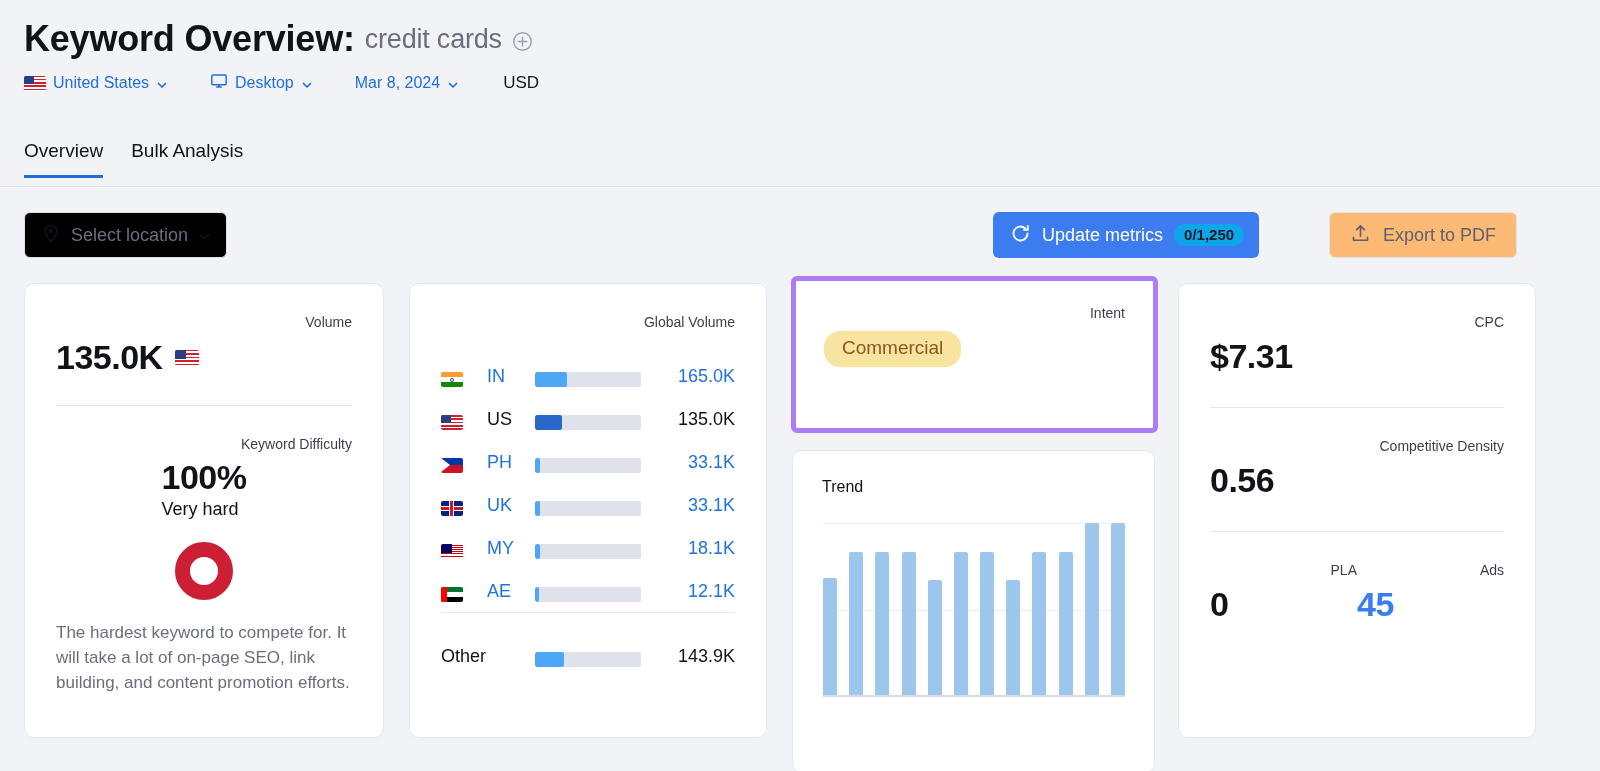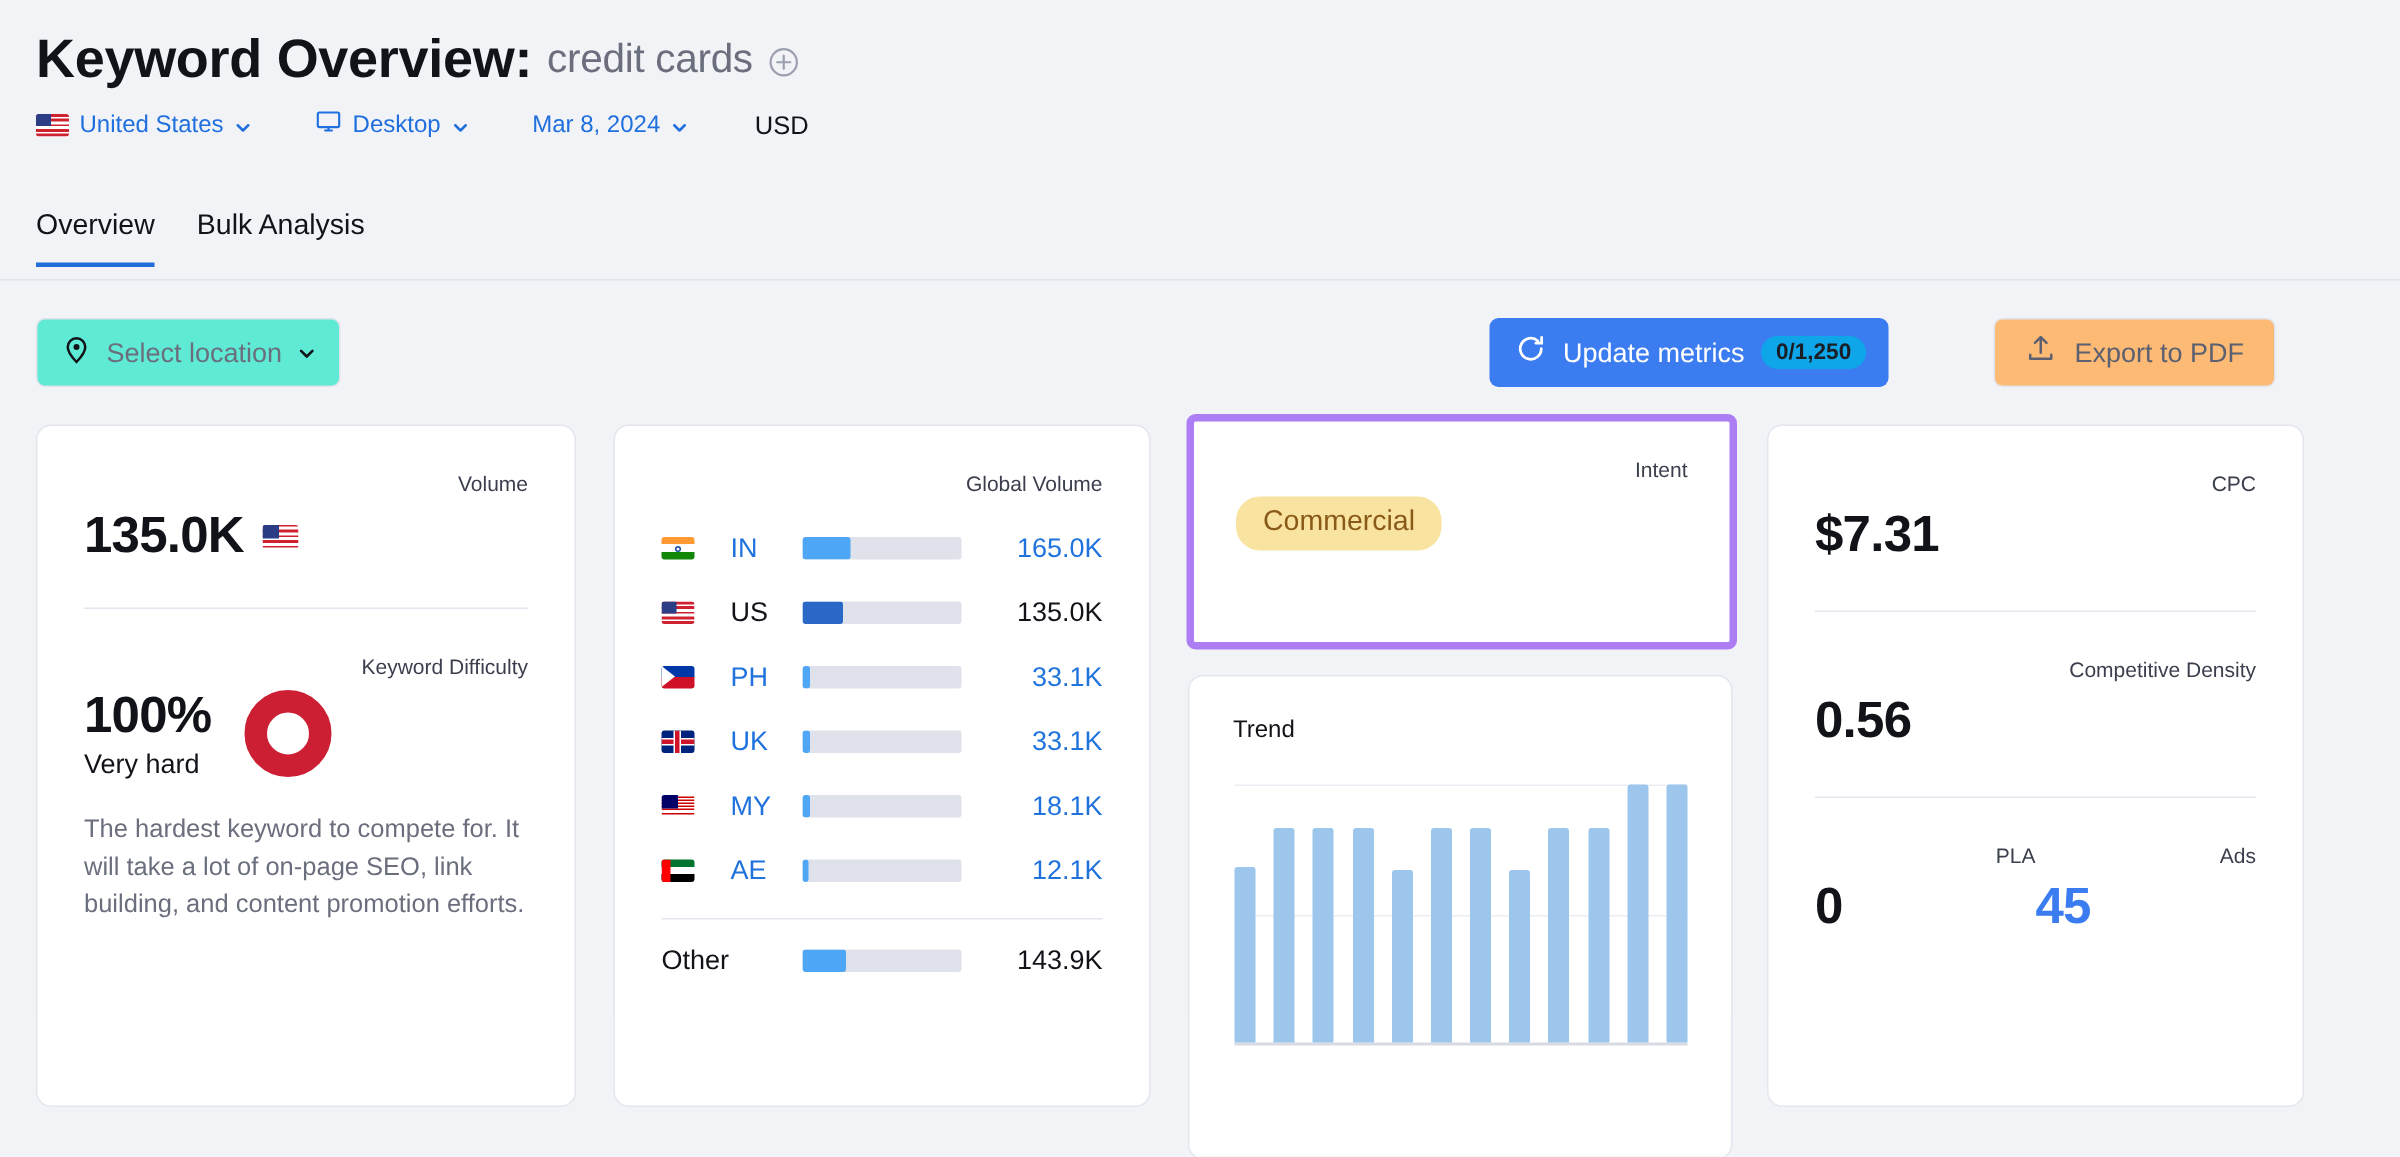--- a/index.html
+++ b/index.html
@@ -49,21 +49,21 @@
   .tabs { position: absolute; left: 24px; top: 140px; display: flex; gap: 28px; }
   .tab { font-size: 19px; color: #111319; padding-bottom: 13px; cursor: pointer; }
   .tab.active { border-bottom: 3px solid #206ddb; font-weight: 400; }
   .tab-rule { position: absolute; left: 0; right: 0; top: 186px; height: 1px; background: #dfe2ea; }
 
   
   .toolbar { position: absolute; left: 0; right: 0; top: 212px; height: 48px; }
   .loc-btn {
     position: absolute; left: 24px; top: 0; height: 46px;
     display: flex; align-items: center; gap: 10px;
-    background: #5eead4; border: 1px solid #dfe2ea; border-radius: 6px;
+    background: #000000; border: 1px solid #dfe2ea; border-radius: 6px;
     padding: 0 16px; cursor: pointer;
   }
   .loc-btn .lbl { font-size: 18px; color: #6b6f7d; }
   .upd-btn {
     position: absolute; left: 993px; top: 0; height: 46px;
     display: flex; align-items: center; gap: 11px;
     background: #3b7cf0; border-radius: 6px; padding: 0 15px 0 17px; cursor: pointer;
   }
   .upd-btn .lbl { font-size: 18px; color: #fff; }
   .upd-badge {
@@ -86,28 +86,28 @@
   .c4 { left: 792px; top: 450px; width: 363px; height: 323px; }
   .c5 { left: 1178px; top: 283px; width: 358px; height: 455px; }
 
   .lbl-sm { font-size: 14px; color: #3b3f4d; font-weight: 400; text-align: right; }
   .val-lg { font-size: 34px; font-weight: 700; color: #111319; letter-spacing: -0.5px; }
   .hr { height: 1px; background: #e3e6ee; }
 
   
   .c1 .pad { padding: 30px 31px 0; }
   .vol-row { display: flex; align-items: center; gap: 12px; margin-top: 8px; }
-  .kd-row { display: flex; align-items: center; gap: 22px; margin-top: 6px; }
+  .kd-row { display: flex; align-items: center; gap: 22px; margin-top: 6px; flex-direction: column; }
   .donut { width: 58px; height: 58px; border-radius: 50%; border: 15px solid #cc1f34; }
   .kd-hard { font-size: 18px; color: #111319; margin-top: 2px; }
   .kd-desc { font-size: 17px; color: #6b6f7d; line-height: 1.48; margin-top: 20px; }
 
   
   .c2 .pad { padding: 30px 31px 0; }
-  .cl-row { display: flex; align-items: center; height: 43px; }
+  .cl-row { display: flex; align-items: flex-end; height: 43px; }
   .cl-flagwrap { width: 46px; display: flex; align-items: center; }
   .cl-code { width: 48px; font-size: 18px; color: #2073dd; }
   .cl-code.dark { color: #111319; }
   .cl-bar { width: 106px; height: 15px; background: #dfe2ea; border-radius: 2px; overflow: hidden; }
   .cl-bar i { display: block; height: 100%; border-radius: 2px; }
   .cl-val { flex: 1; text-align: right; font-size: 18px; color: #2073dd; }
   .cl-val.dark { color: #111319; }
   .cl-other-name { width: 94px; font-size: 18px; color: #111319; }
 
   

